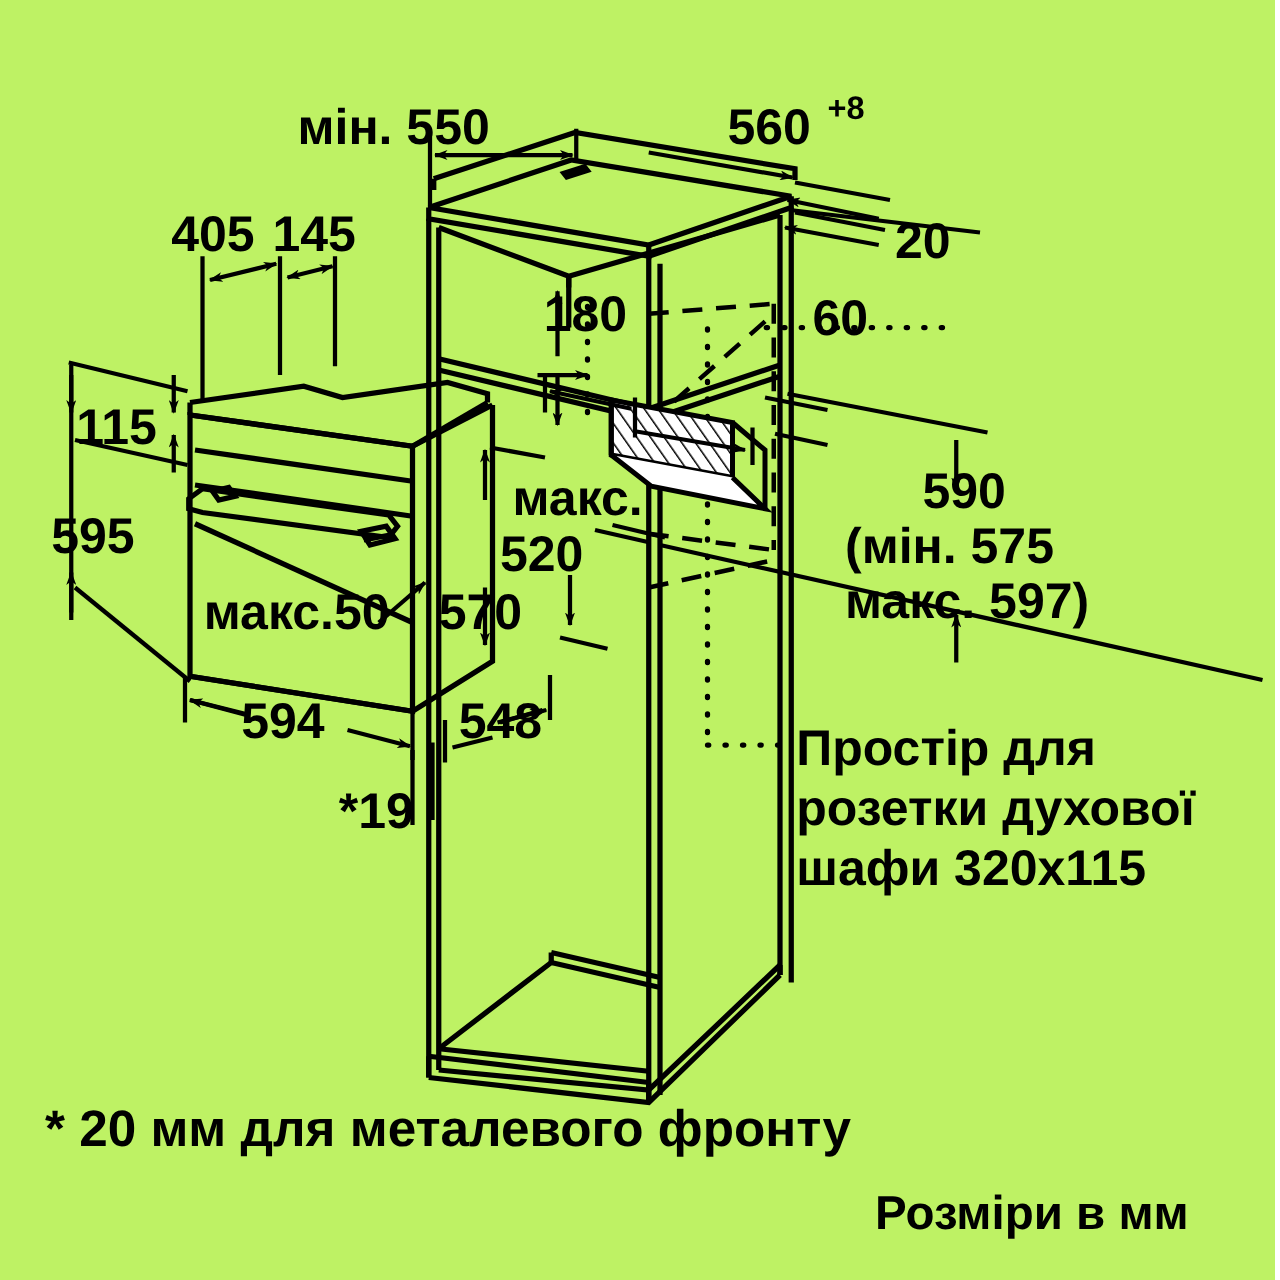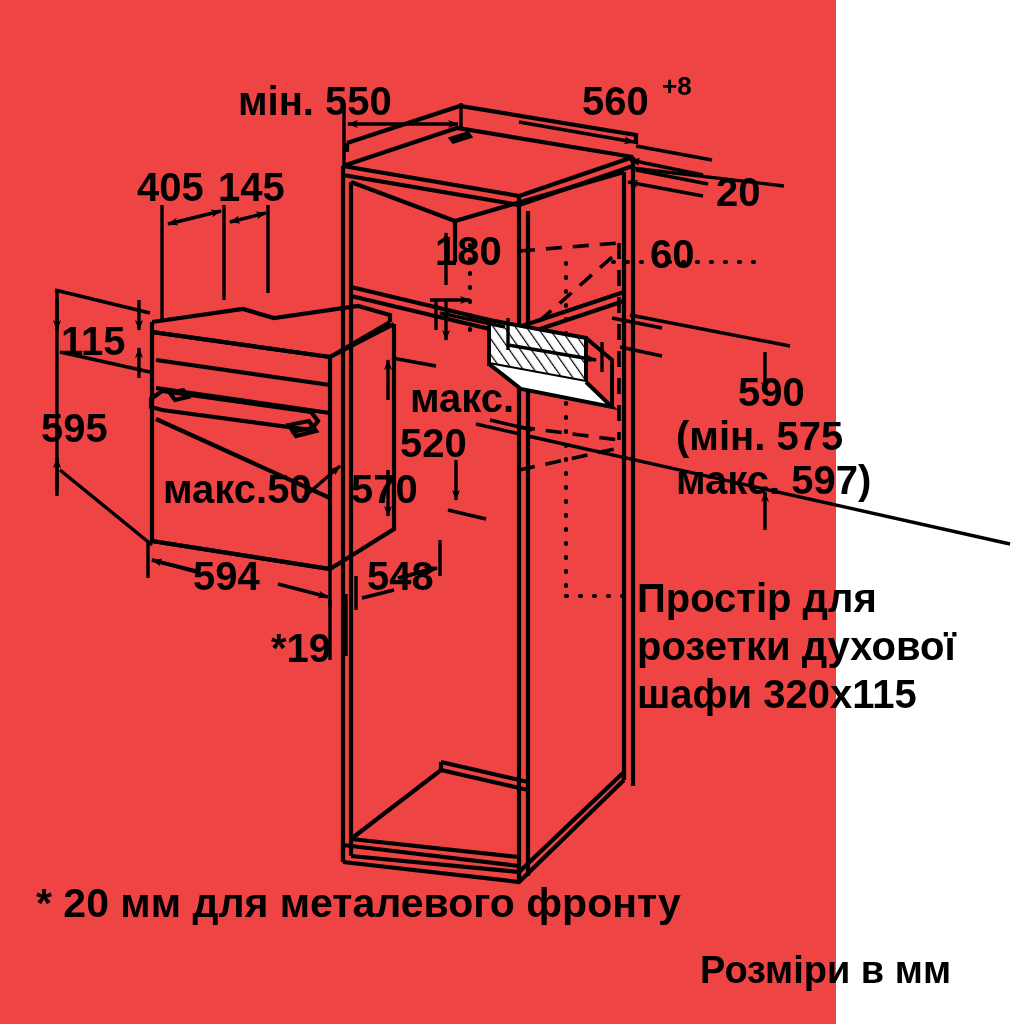--- a/index.html
+++ b/index.html
@@ -10,23 +10,23 @@
   }
   body {
     width: 1024px;
     height: 1024px;
     font-family: "Liberation Sans", sans-serif;
     color: #000000;
     overflow: hidden;
   }
   #drawing-root {
     position: relative;
-    width: 836px;
+    width: 1020px;
     height: 1024px;
-    background: #ef4444;
+    background: #bef264;
   }
   svg#diagram {
     position: absolute;
     top: 0;
     left: 0;
     width: 1024px;
     height: 1024px;
     display: block;
   }
   .dim-text {

